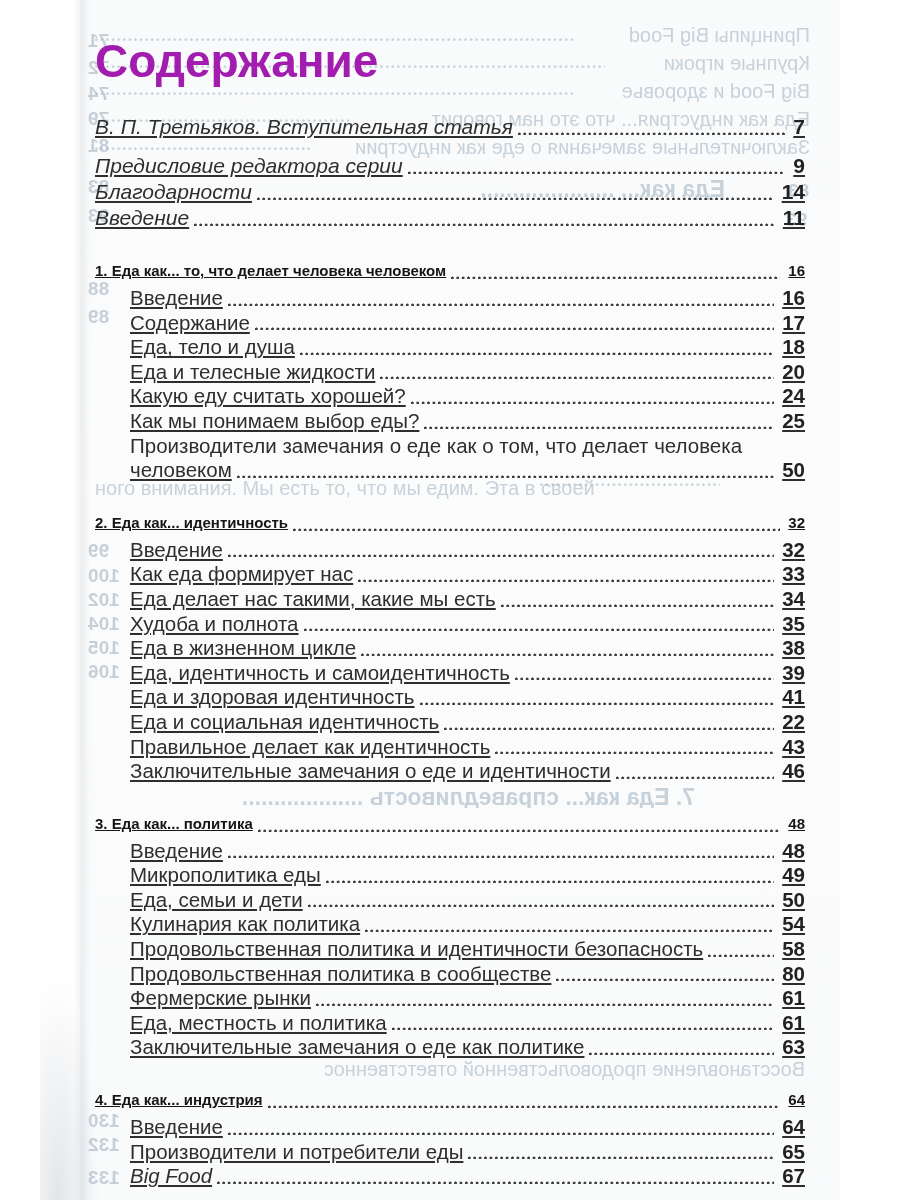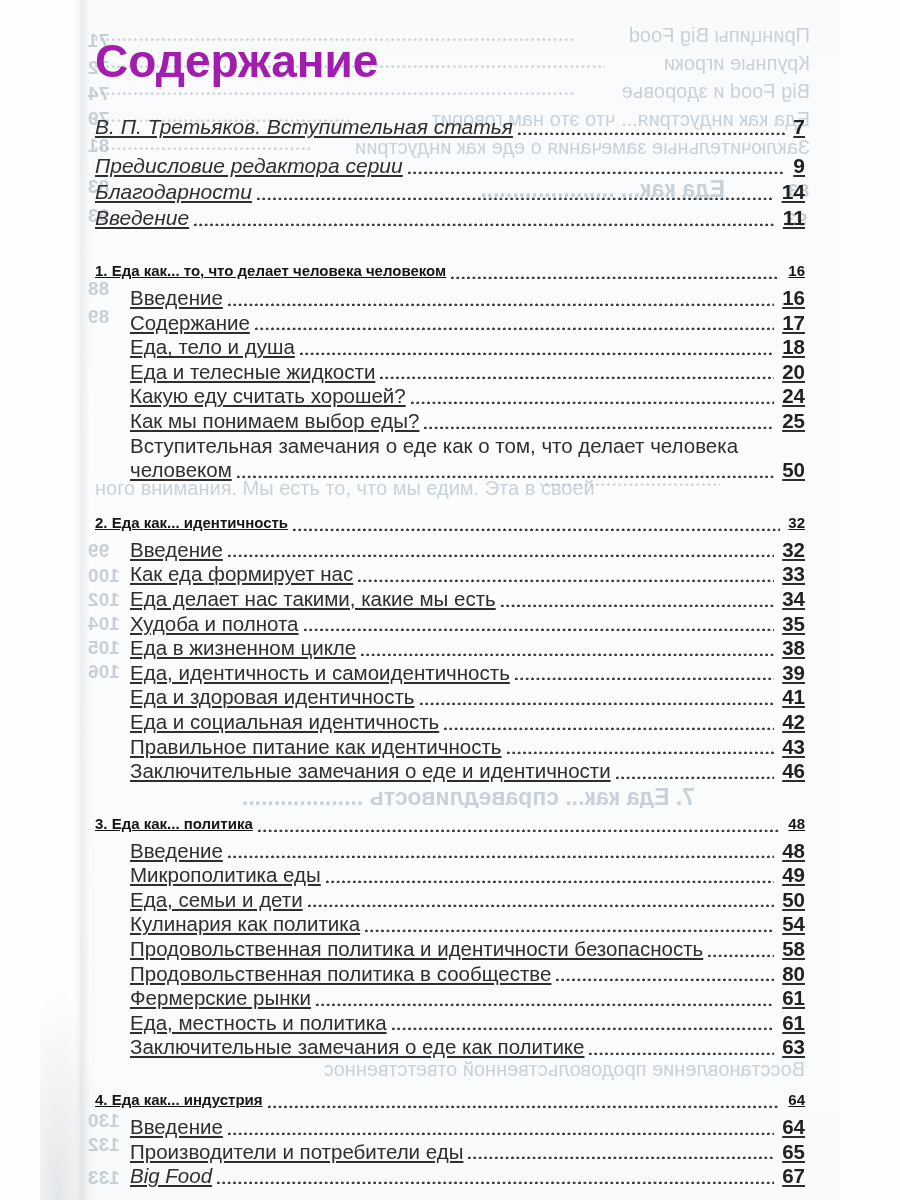--- a/index.html
+++ b/index.html
@@ -189,21 +189,21 @@
             <div class="row">
               <span class="lbl">Какую еду считать хорошей?</span>
               <span class="leader"></span>
               <span class="pg">24</span>
             </div>
             <div class="row">
               <span class="lbl">Как мы понимаем выбор еды?</span>
               <span class="leader"></span>
               <span class="pg">25</span>
             </div>
-            <div class="wrap-first">Вступительная замечания о еде как о том, что делает человека</div>
+            <div class="wrap-first">Производители замечания о еде как о том, что делает человека</div>
             <div class="row">
               <span class="lbl">человеком</span>
               <span class="leader"></span>
               <span class="pg">50</span>
             </div>
           </div>
         </div>
         <div class="section">
           <div class="row hrow">
             <span class="lbl">2. Еда как... идентичность</span>
@@ -242,24 +242,24 @@
               <span class="pg">39</span>
             </div>
             <div class="row">
               <span class="lbl">Еда и здоровая идентичность</span>
               <span class="leader"></span>
               <span class="pg">41</span>
             </div>
             <div class="row">
               <span class="lbl">Еда и социальная идентичность</span>
               <span class="leader"></span>
-              <span class="pg">42</span>
-            </div>
-            <div class="row">
-              <span class="lbl">Правильное питание как идентичность</span>
+              <span class="pg">22</span>
+            </div>
+            <div class="row">
+              <span class="lbl">Правильное делает как идентичность</span>
               <span class="leader"></span>
               <span class="pg">43</span>
             </div>
             <div class="row">
               <span class="lbl">Заключительные замечания о еде и идентичности</span>
               <span class="leader"></span>
               <span class="pg">46</span>
             </div>
           </div>
         </div>

